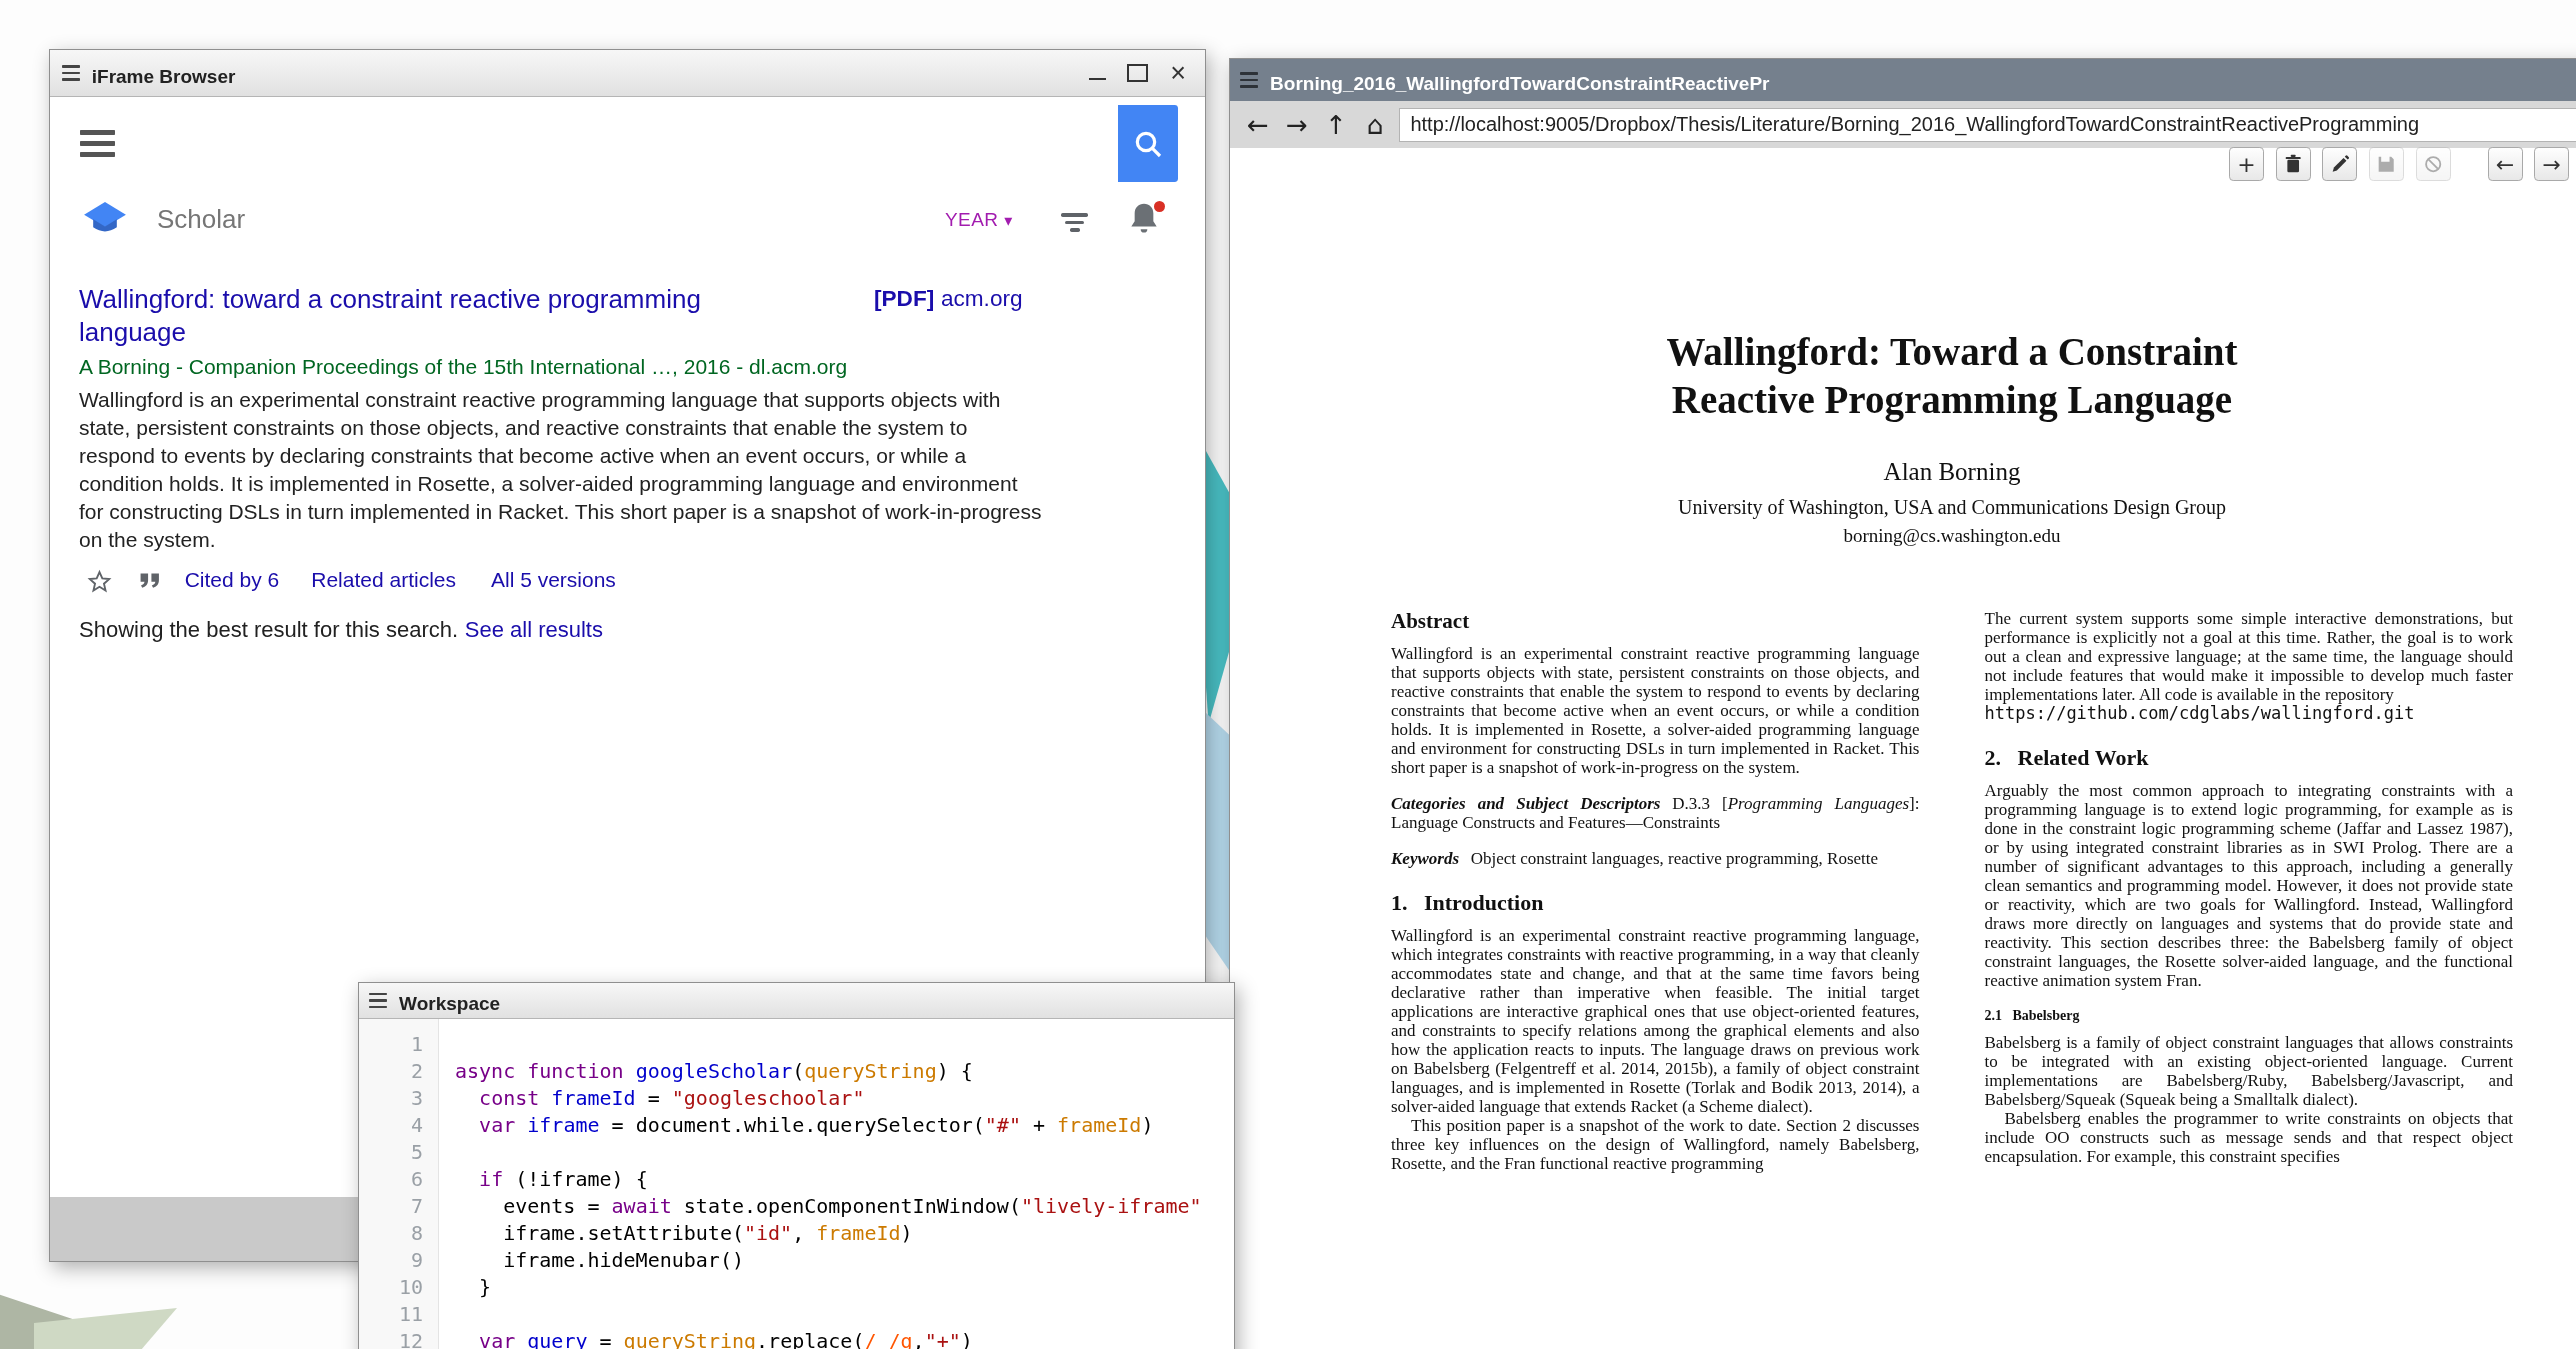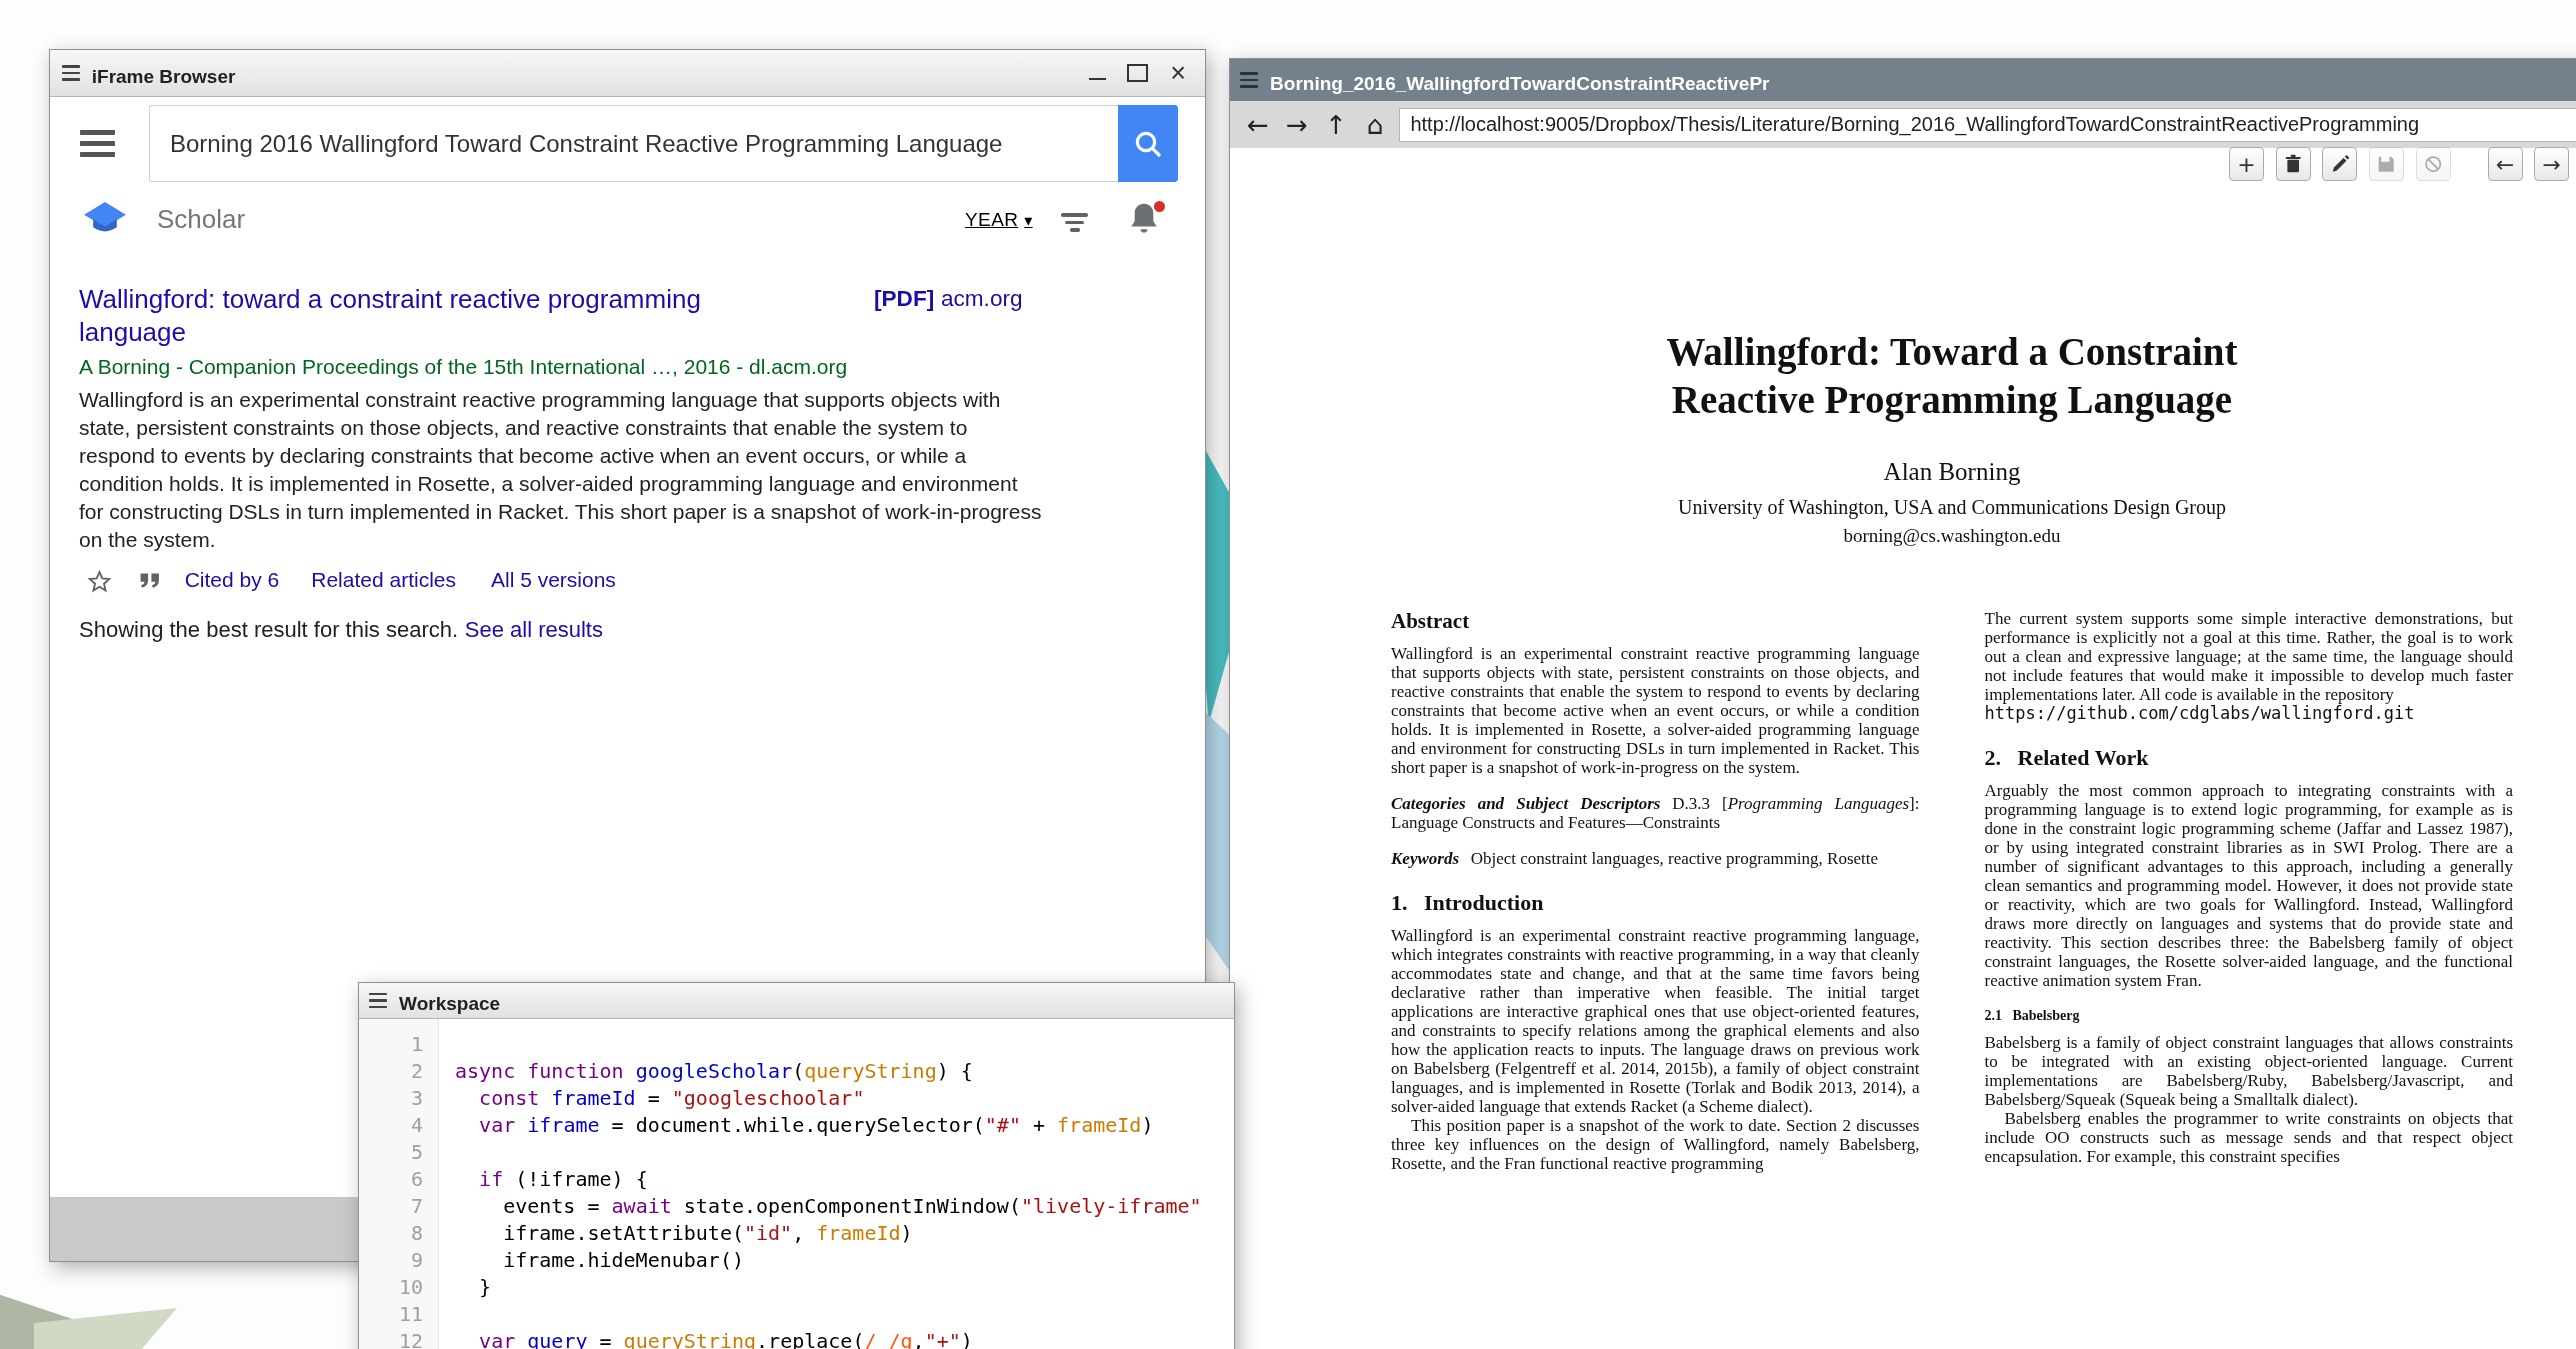--- a/index.html
+++ b/index.html
@@ -28,21 +28,21 @@
   .bcontent{position:absolute;left:0;top:47px;right:0;height:1100px;background:#fff;overflow:hidden;}
   .bcontent .hamburger.lg{position:absolute;left:30px;top:30px;}
   .searchbox{position:absolute;left:99px;top:8.4px;width:969px;height:77px;box-sizing:border-box;
     border:0.8px solid #cfcfcf;border-right:none;border-radius:2.5px 0 0 2.5px;font-size:24px;padding:0 20px;
     color:#333;outline:none;font-family:inherit;}
   .searchbtn{position:absolute;left:1068px;top:8.4px;width:60px;height:77px;border:none;cursor:pointer;
     background:var(--search_button_blue,#4285f4);border-radius:0 3.4px 3.4px 0;display:flex;align-items:center;justify-content:center;}
   .schrow{position:absolute;left:0;top:97px;right:0;height:60px;}
   .schlogo{position:absolute;left:33px;top:6.7px;width:44px;height:40px;cursor:pointer;}
   .schbrand{position:absolute;left:107px;top:10px;font-size:26px;color:#767676;cursor:pointer;}
-  .yearbtn{position:absolute;left:915px;top:15px;font-size:19px;color:#000000;letter-spacing:0.4px;cursor:pointer;text-decoration:underline;}
+  .yearbtn{position:absolute;left:895px;top:15px;font-size:19px;color:#a21caf;letter-spacing:0.4px;cursor:pointer;}
   .yearbtn .caret{font-size:16px;margin-left:5.9px;}
   .filterbtn{position:absolute;left:1006px;top:13.4px;width:37px;height:30px;cursor:pointer;
     display:flex;flex-direction:column;align-items:center;justify-content:center;}
   .filterbtn i{display:block;background:#5f6368;height:3.4px;margin:2.1px 0;border-radius:1.7px;}
   .filterbtn i:nth-child(1){width:27px;}.filterbtn i:nth-child(2){width:18.4px;}.filterbtn i:nth-child(3){width:10px;}
   .bellbtn{position:absolute;left:1078px;top:6.7px;width:39px;height:40px;cursor:pointer;}
   .bellbtn .dot{position:absolute;right:1.7px;top:0;width:11px;height:11px;border-radius:50%;
     background:var(--alert_red,#d93025);}
   .result{position:absolute;left:29px;top:186px;width:1010px;}
   .rtitle{display:block;width:729px;font-size:26px;line-height:33px;color:var(--link_blue,#1a0dab);
@@ -138,21 +138,20 @@
           </span>
         <span class="wbtn close">×</span>
       </span>
     </div>
     <div class="bcontent">
       <span class="hamburger lg">
           <i></i>
           <i></i>
           <i></i>
         </span>
-      <input class="searchbox" value="Borning 2016 Wallingford Toward Constraint Reactive Programming Language" style="">
       <button class="searchbtn">
         <svg width="32" height="32" viewBox="0 0 24 24" fill="none" stroke="#ffffff" stroke-width="2.4">
           <circle cx="10.5" cy="10.5" r="6.5"></circle>
             <line x1="15.5" y1="15.5" x2="21" y2="21"></line>
         </svg>
       </button>
 
       <div class="schrow">
         <span class="schlogo">
           <svg width="44" height="40" viewBox="0 0 48 44">

